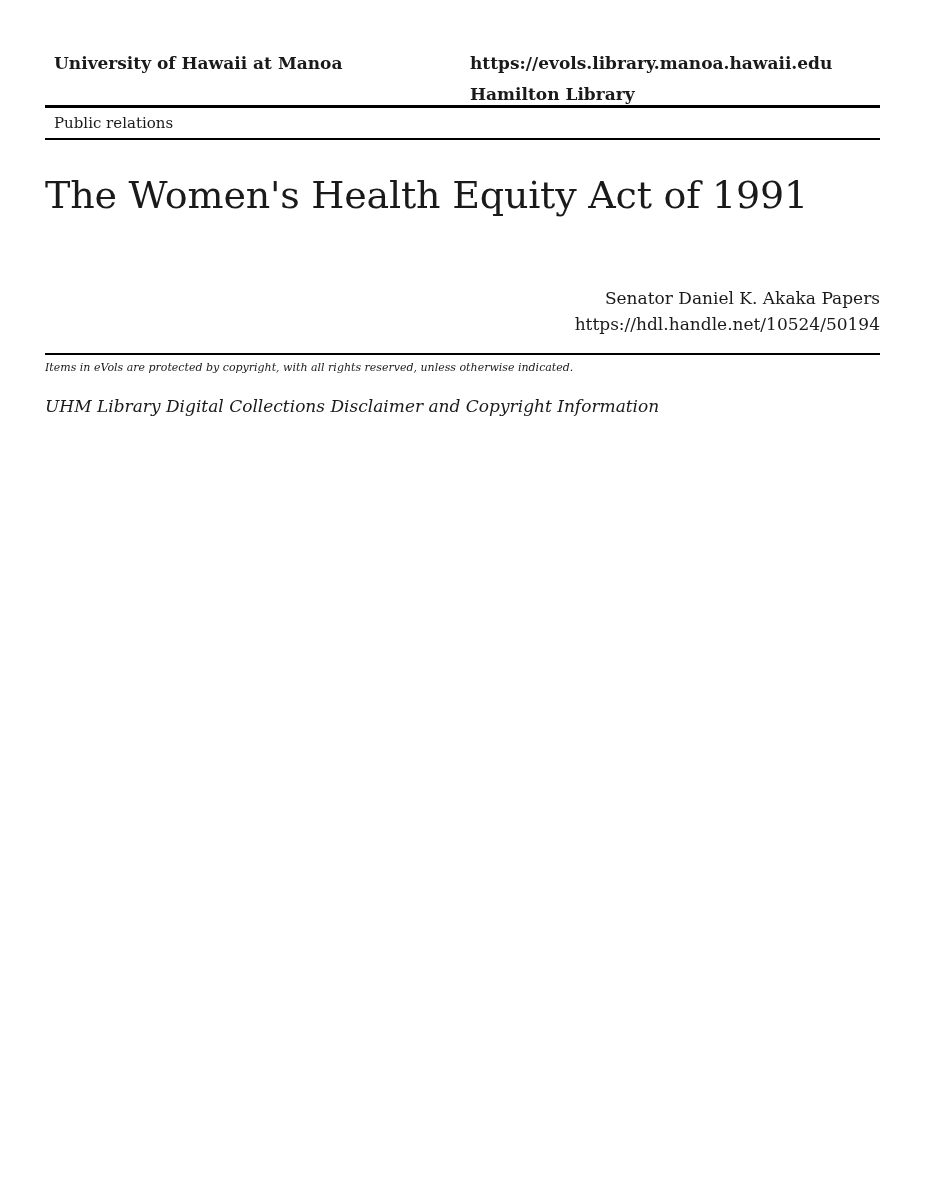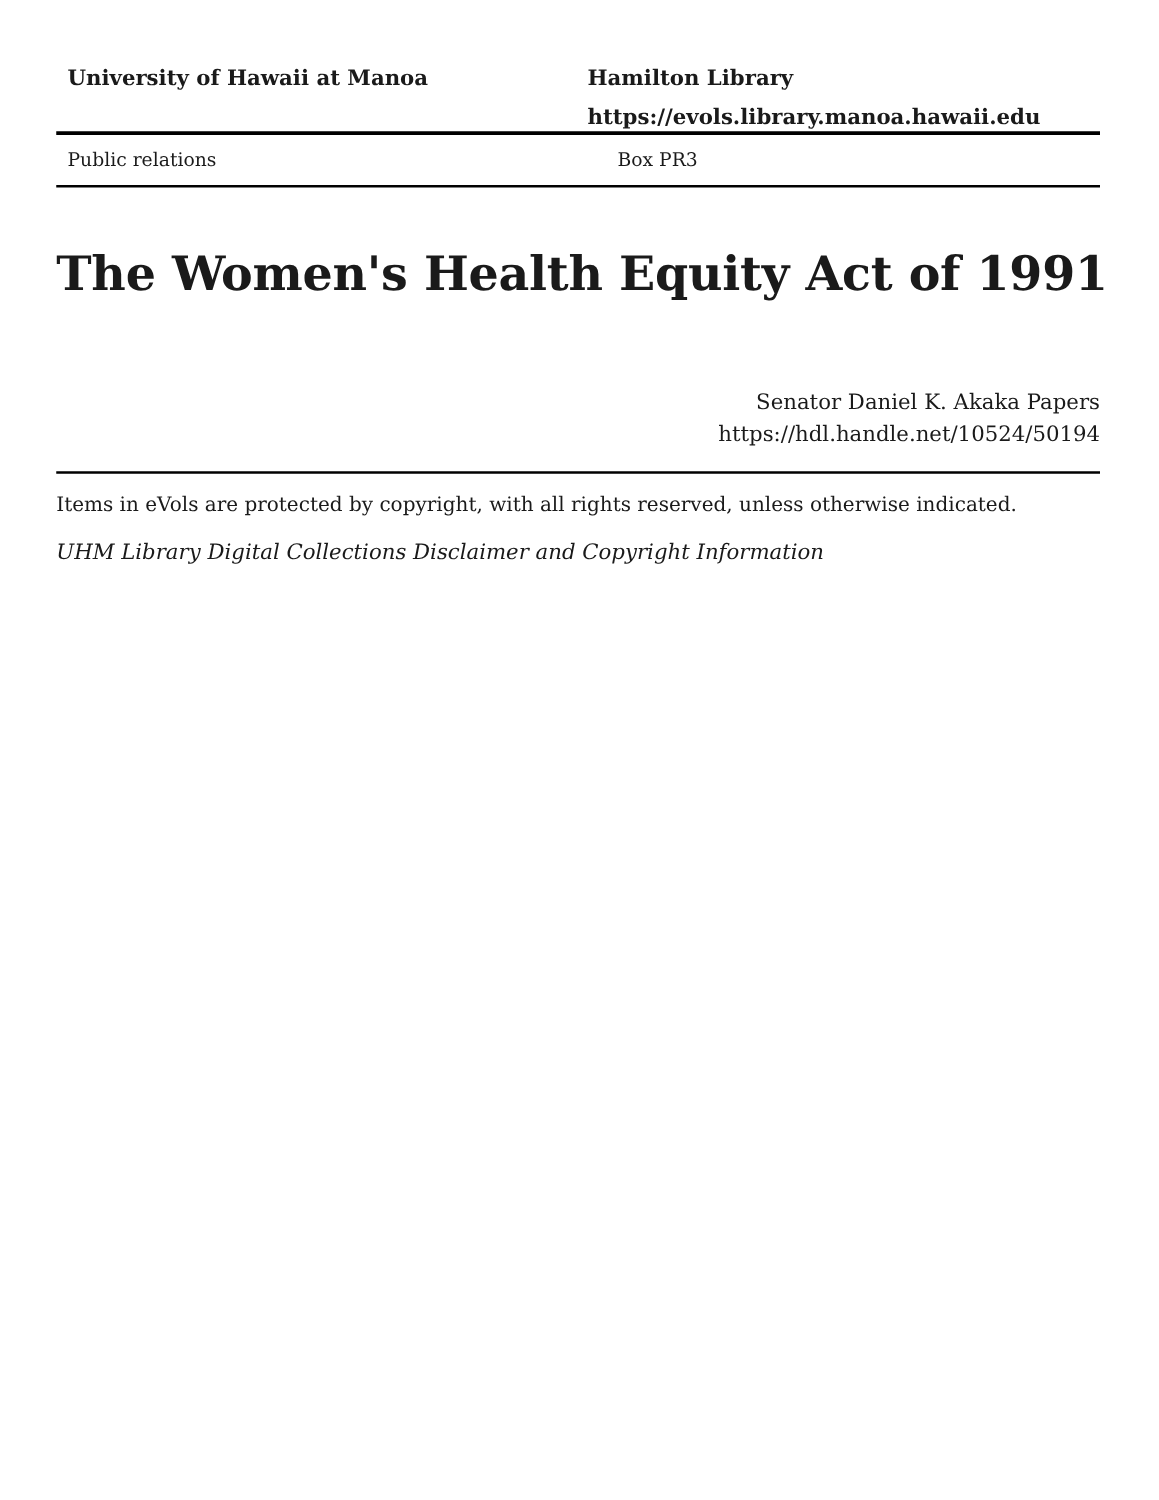--- a/index.html
+++ b/index.html
@@ -28,80 +28,78 @@
   .rule-thick {
     border: none;
     border-top: 3px solid #000000;
     margin-top: -5px;
   }
   .rule-thin {
     border: none;
     border-top: 2px solid #000000;
   }
   .subrow {
-    height: 40px;
+    height: 30px;
     align-items: center;
     font-size: 15px;
     line-height: 30px;
-    gap: 24px;
   }
   
   h1.doc-title {
-    margin-top: 46px;
+    margin-top: 32px;
     font-size: 38px;
     line-height: 46px;
-    font-weight: 700;
+    font-weight: 400;
     letter-spacing: -0.2px;
     white-space: nowrap;
   }
   
   .meta {
     margin-top: 68px;
     font-size: 17px;
     line-height: 25.5px;
     text-align: right;
   }
   .meta p { white-space: nowrap; }
   .footer-rule { margin-top: 16px; }
   
   .copyright {
-    margin-top: 12px;
-    font-size: 16px;
+    font-size: 11px;
     line-height: 25px;
     white-space: nowrap;
+    font-style: italic;
   }
   .disclaimer {
     margin-top: 14px;
     font-size: 17px;
     line-height: 25px;
     font-style: italic;
     white-space: nowrap;
     cursor: pointer;
   }
 </style>
 </head>
 <body>
 
 <div class="page">
 
   <div class="header-cols">
     <div class="col-left">
       <div class="hdr-line cell">University of Hawaii at Manoa</div>
     </div>
     <div class="col-right">
+      <div class="hdr-line cell">https://evols.library.manoa.hawaii.edu</div>
       <div class="hdr-line cell">Hamilton Library</div>
-      <div class="hdr-line cell">https://evols.library.manoa.hawaii.edu</div>
     </div>
   </div>
 
   <hr class="rule-thick">
 
   <div class="header-cols subrow">
     <div class="col-left cell">Public relations</div>
-    <div class="col-right cell">Box PR3</div>
   </div>
 
   <hr class="rule-thin">
 
   <h1 class="doc-title">The Women's Health Equity Act of 1991</h1>
 
   <div class="meta">
     <p>Senator Daniel K. Akaka Papers</p>
     <p>https://hdl.handle.net/10524/50194</p>
   </div>

